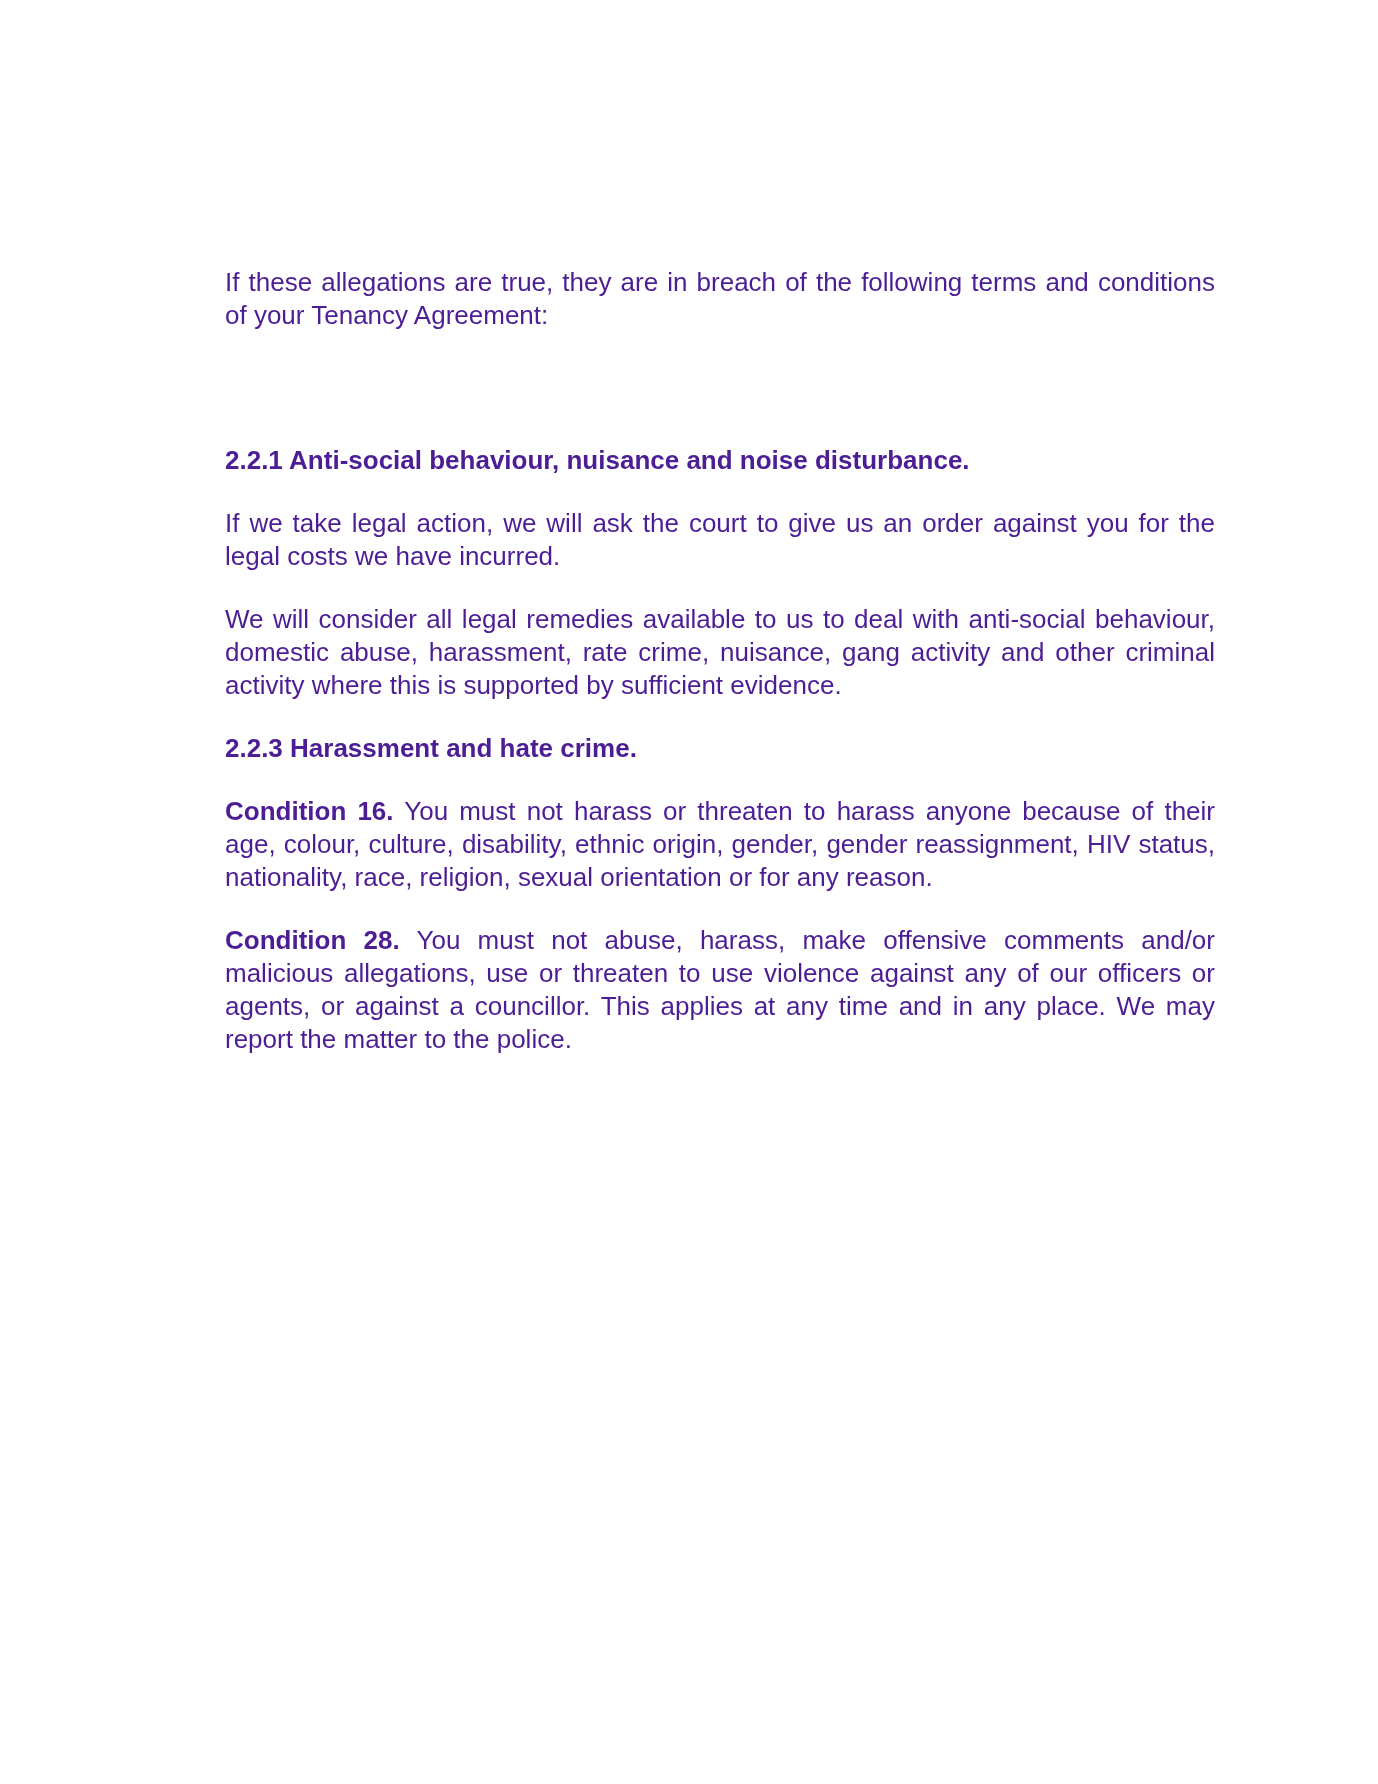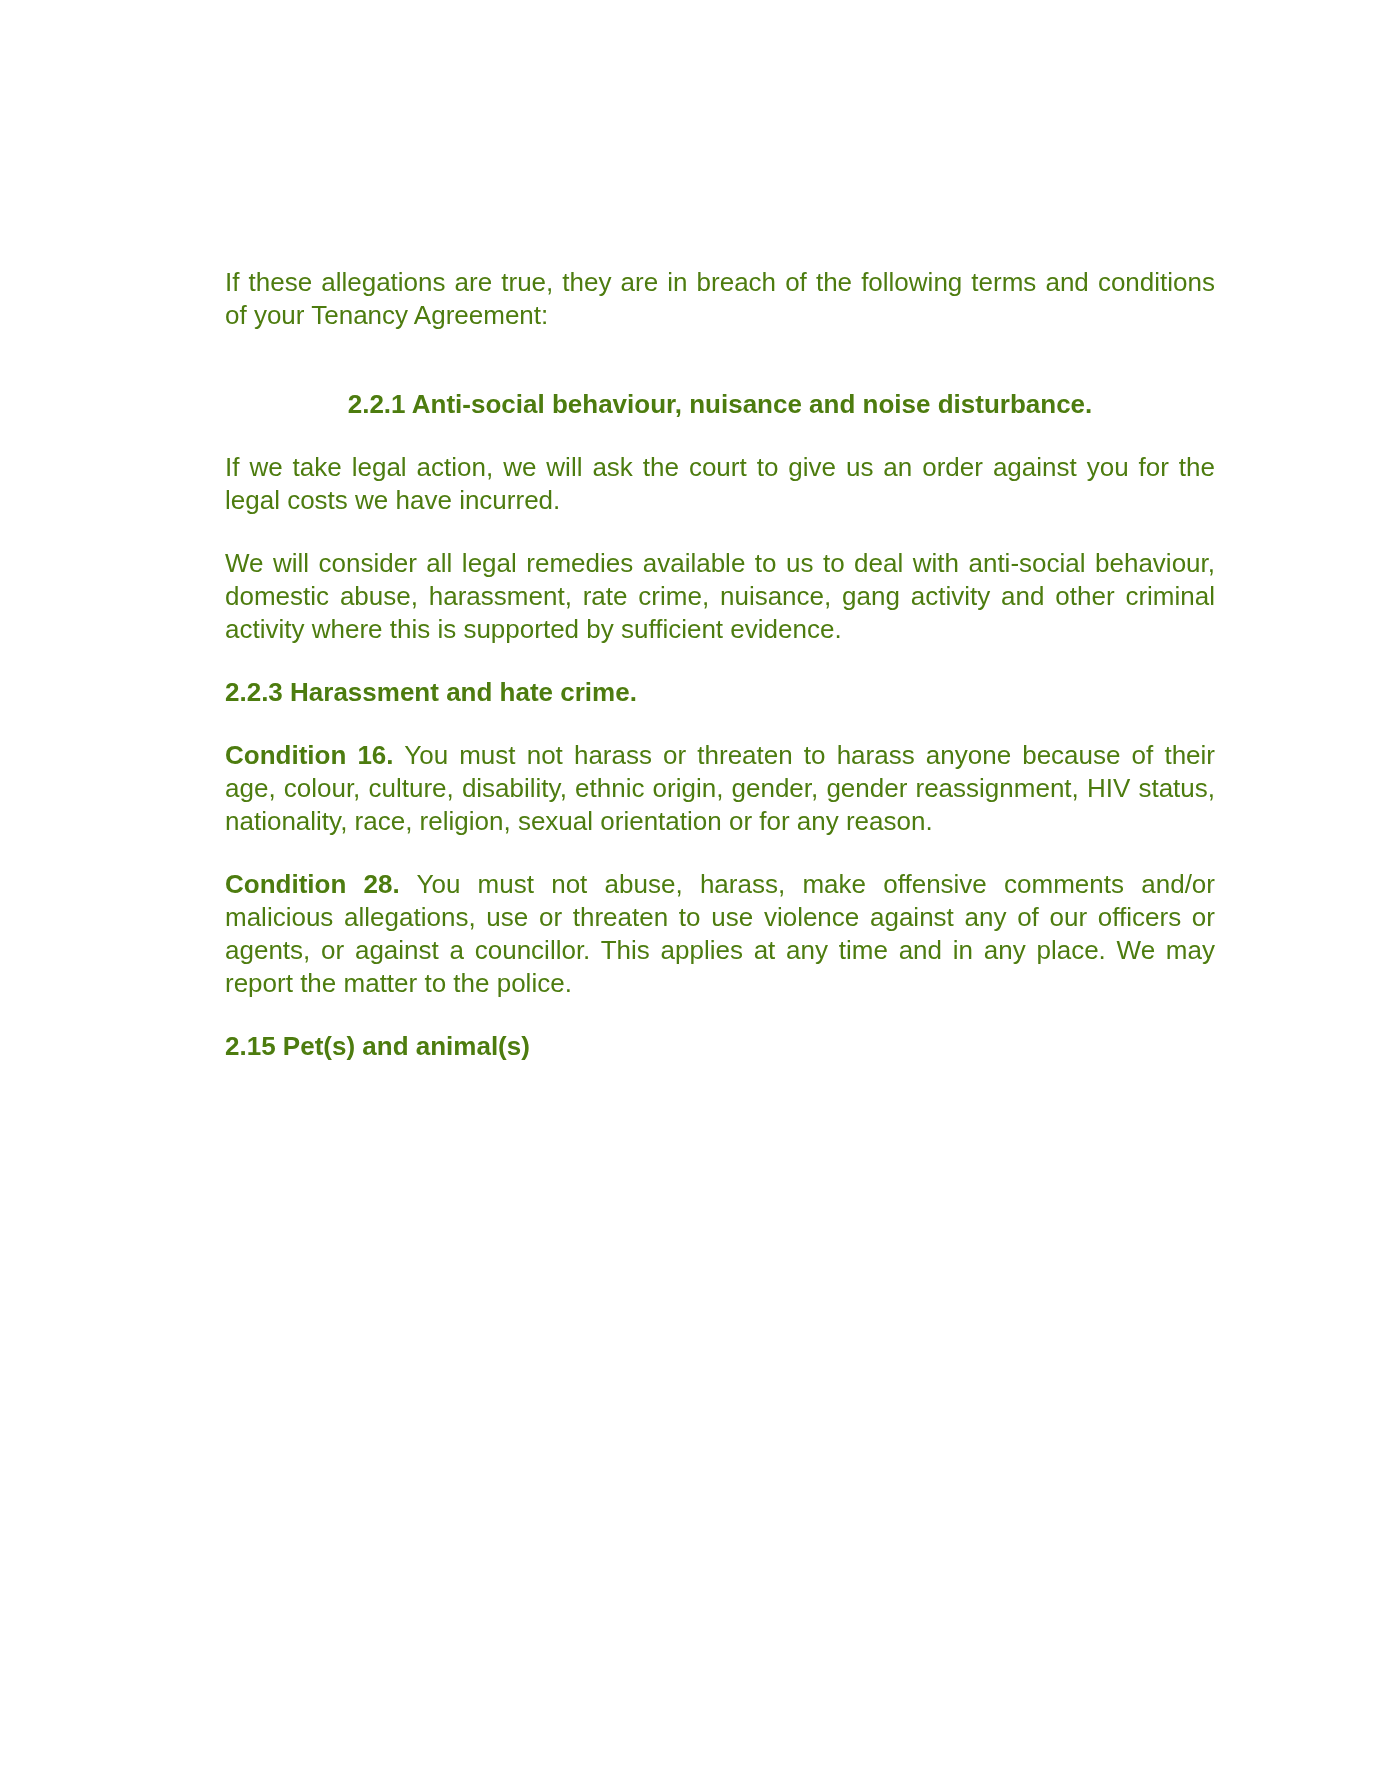--- a/index.html
+++ b/index.html
@@ -5,21 +5,21 @@
   html, body {
     margin: 0;
     padding: 0;
     background: #ffffff;
   }
   .page {
     position: relative;
     width: 1340px;
     height: 1784px;
     background: #ffffff;
-    color: #4d7c0f;
+    color: #4c1d95;
     font-family: "Liberation Sans", "DejaVu Sans", sans-serif;
     font-size: 26px;
     line-height: 33px;
     overflow: hidden;
     box-sizing: border-box;
   }
   .content {
     position: absolute;
     top: 266px;
     left: 225px;
@@ -28,22 +28,21 @@
   .para {
     text-align: justify;
     margin: 0 0 30px 0;
   }
   .heading {
     font-weight: bold;
     text-align: left;
     margin: 0 0 30px 0;
   }
   .heading-gap {
-    margin-top: 56px;
-    text-align: center;
+    margin-top: 112px;
   }
   .cond-label {
     font-weight: bold;
   }
 </style>
 </head>
 <body>
 
 <div class="page">
   <div class="content">
@@ -58,16 +57,15 @@
 
 
 
     <p class="heading">2.2.3 Harassment and hate crime.</p>
 
     <p class="para"><span class="cond-label">Condition 16.</span> <span>You must not harass or threaten to harass anyone because of their age, colour, culture, disability, ethnic origin, gender, gender reassignment, HIV status, nationality, race, religion, sexual orientation or for any reason.</span></p>
 
 
     <p class="para"><span class="cond-label">Condition 28.</span> <span>You must not abuse, harass, make offensive comments and/or malicious allegations, use or threaten to use violence against any of our officers or agents, or against a councillor. This applies at any time and in any place. We may report the matter to the police.</span></p>
 
-    <p class="heading">2.15 Pet(s) and animal(s)</p>
 
   </div>
 </div>
 
 </body></html>

